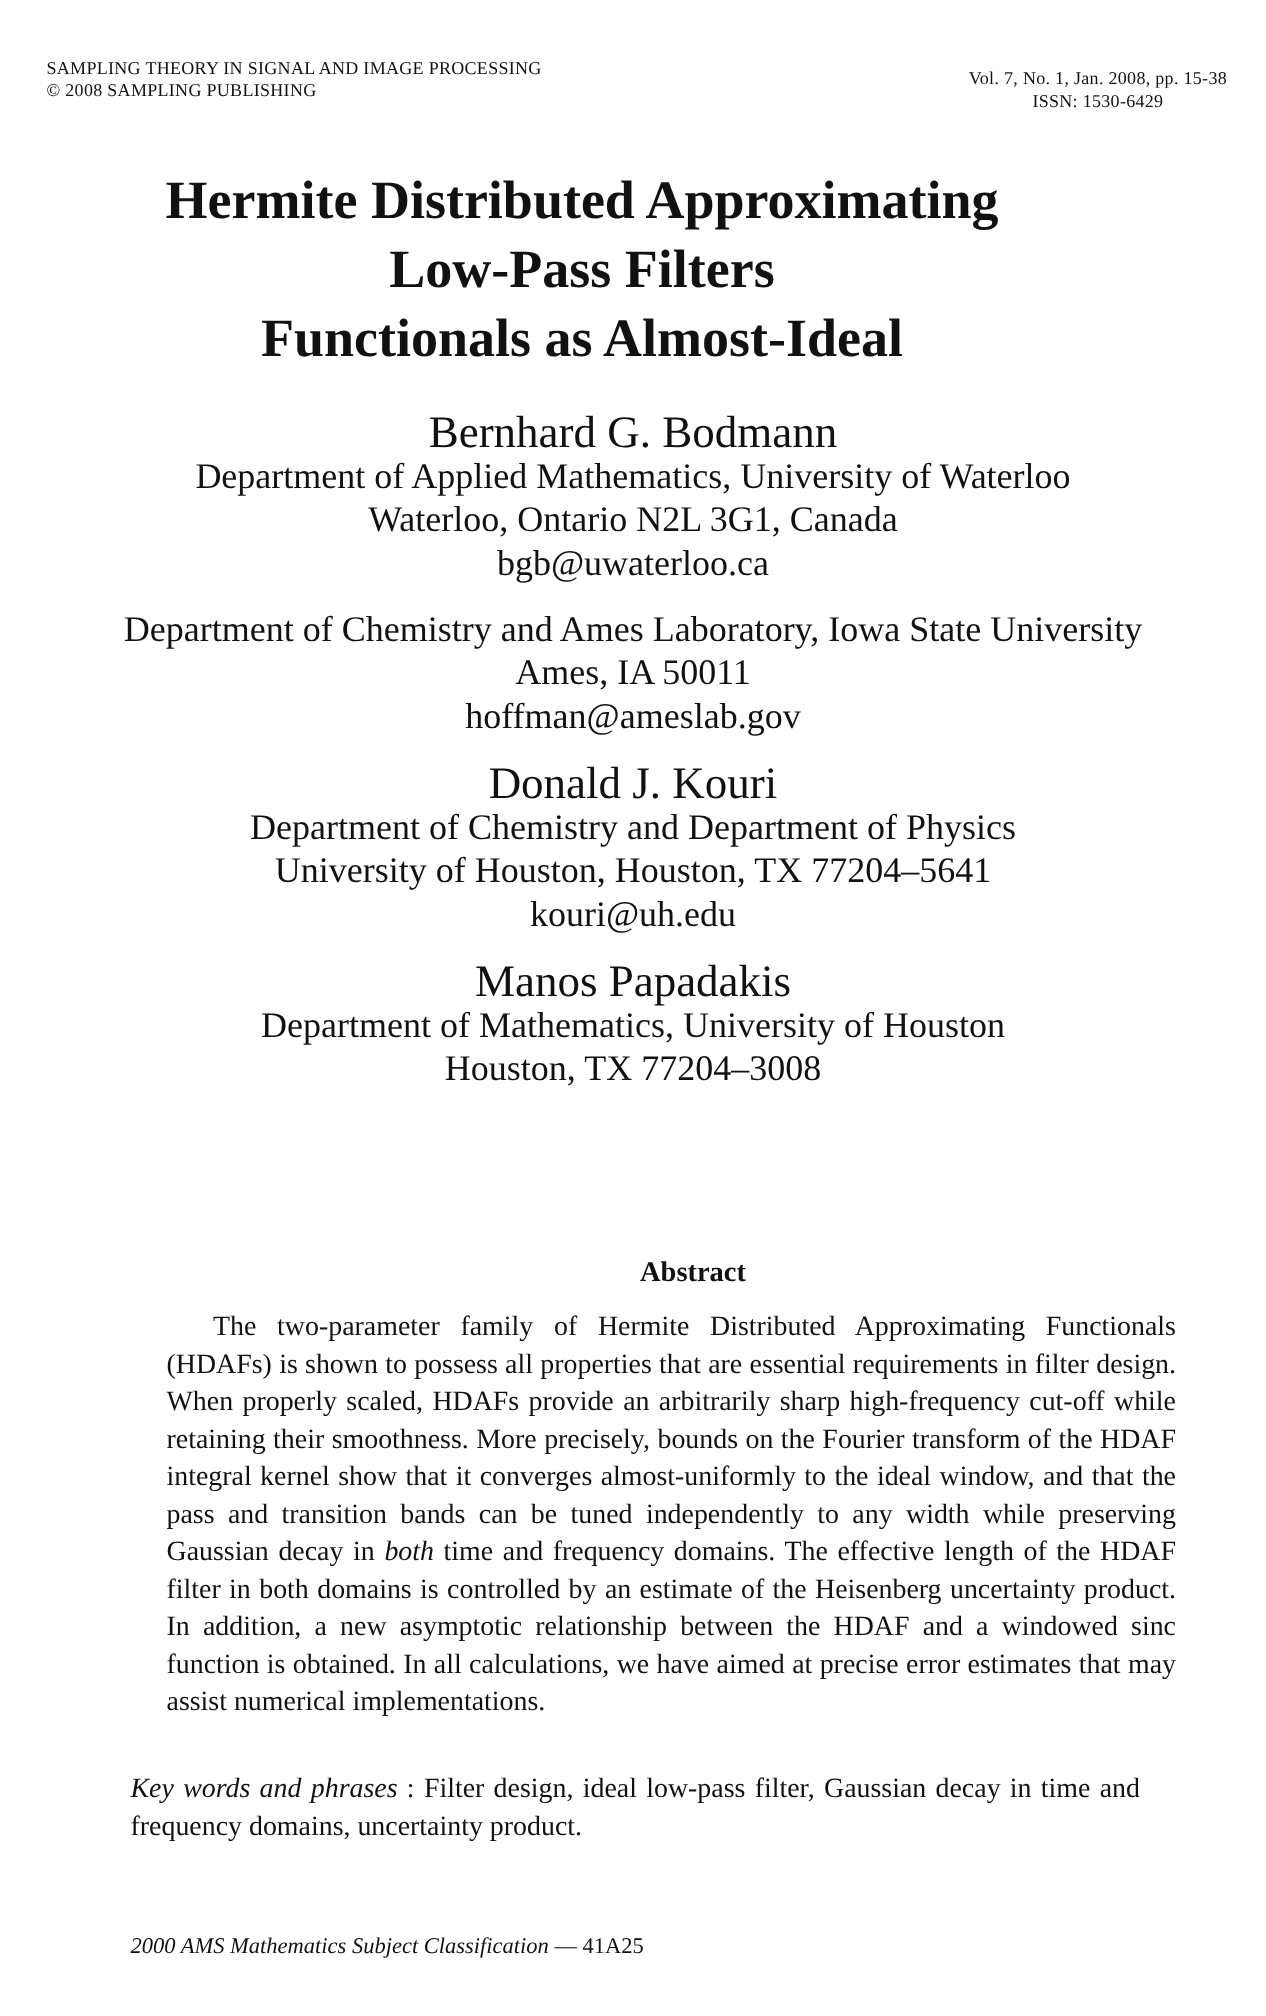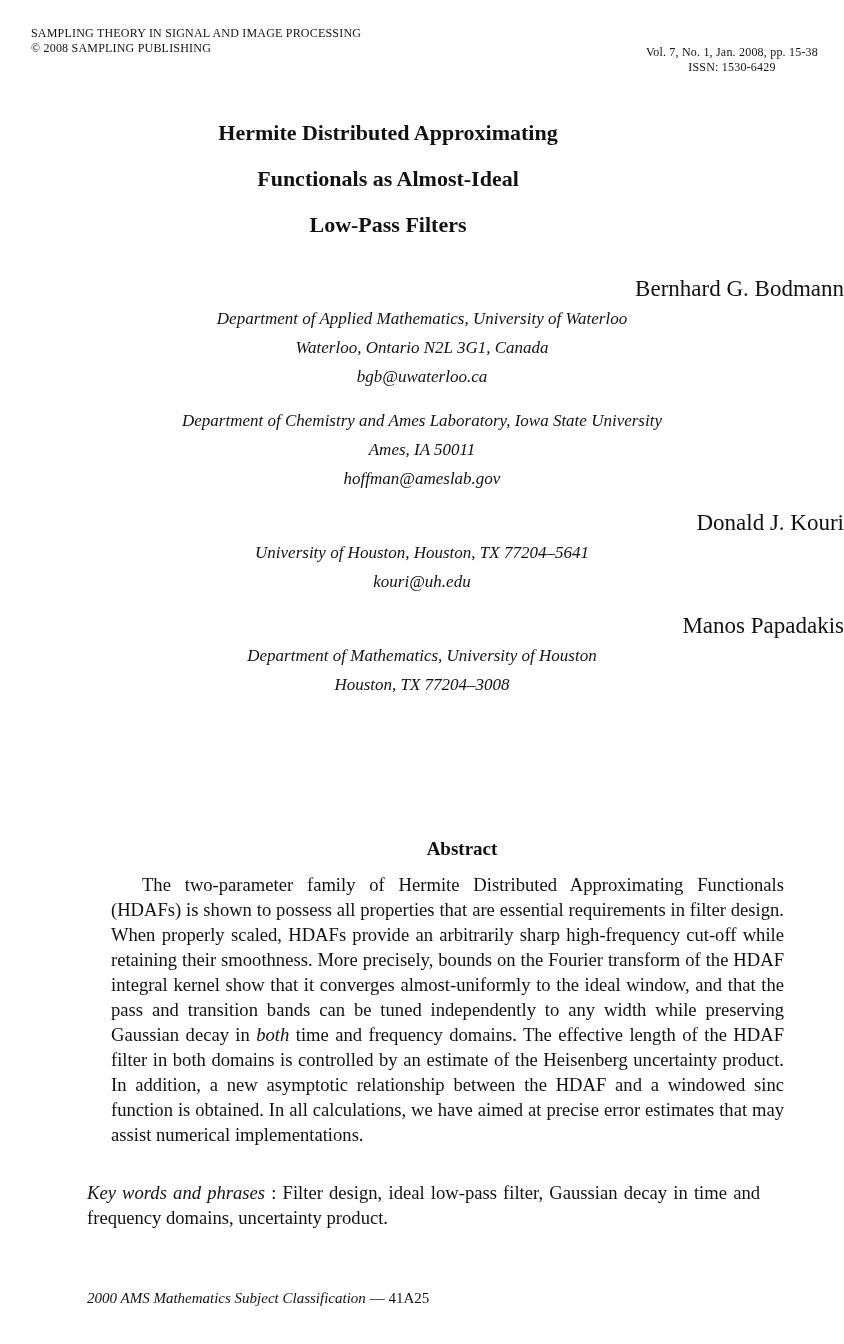--- a/index.html
+++ b/index.html
@@ -1,31 +1,31 @@
 <!DOCTYPE html>
 <html><head>
 <meta charset="utf-8">
 <style>
   html, body { margin: 0; padding: 0; background: #ffffff; }
   body {
     width: 844px; height: 1344px; position: relative; overflow: hidden;
     font-family: "DejaVu Serif", "Liberation Serif", serif; color: #111;
   }
   .hdr { position: absolute; top: 26px; font-size: 12px; line-height: 15px; letter-spacing: 0.2px; font-family: "Liberation Serif", serif; }
-  .hdr-left { left: 31px; }
+  .hdr-left { left: 31px; margin-top: 12px; }
   .hdr-right { right: 26px; text-align: center; margin-top: 19px; }
   .title {
     position: absolute; top: 110px; left: 0; width: 776px; text-align: center;
-    font-size: 22px; font-weight: bold; line-height: 46px; font-family: "Liberation Serif", serif;
+    font-size: 36px; font-weight: bold; line-height: 46px; font-family: "Liberation Serif", serif;
   }
   .title div { white-space: nowrap; }
   .authors { position: absolute; top: 274px; left: 0; width: 844px; text-align: center; font-family: "Liberation Serif", serif; }
   .author { margin-bottom: 15px; }
-  .author-name { font-size: 23px; line-height: 30px; text-align: right; }
-  .author-line { font-size: 17px; line-height: 29px; white-space: nowrap; font-style: italic; }
+  .author-name { font-size: 30px; line-height: 30px; }
+  .author-line { font-size: 24px; line-height: 29px; white-space: nowrap; }
   .abstract-title {
     position: absolute; top: 838px; left: 0; width: 844px; text-align: center;
     font-size: 19px; font-weight: bold; font-family: "Liberation Serif", serif; padding-left: 40px;
   }
   .abstract-body {
     position: absolute; top: 872px; left: 87px; width: 673px;
     font-size: 18.6px; line-height: 25px; text-align: justify; text-indent: 31px;
     font-family: "Liberation Serif", serif;
     margin-left: 24px;
   }
@@ -47,38 +47,39 @@
   <div>SAMPLING THEORY IN SIGNAL AND IMAGE PROCESSING</div>
   <div>© 2008 SAMPLING PUBLISHING</div>
 </div>
 <div class="hdr hdr-right">
   <div>Vol. 7, No. 1, Jan. 2008, pp. 15-38</div>
   <div>ISSN: 1530-6429</div>
 </div>
 
 <div class="title">
   <div>Hermite Distributed Approximating</div>
+  <div>Low-Pass Filters</div>
   <div>Functionals as Almost-Ideal</div>
-  <div>Low-Pass Filters</div>
 </div>
 
 <div class="authors">
   <div class="author">
     <div class="author-name">Bernhard G. Bodmann</div>
     <div class="author-line">Department of Applied Mathematics, University of Waterloo</div>
     <div class="author-line">Waterloo, Ontario N2L 3G1, Canada</div>
     <div class="author-line">bgb@uwaterloo.ca</div>
   </div>
   <div class="author">
     <div class="author-line">Department of Chemistry and Ames Laboratory, Iowa State University</div>
     <div class="author-line">Ames, IA 50011</div>
     <div class="author-line">hoffman@ameslab.gov</div>
   </div>
   <div class="author">
     <div class="author-name">Donald J. Kouri</div>
+    <div class="author-line">Department of Chemistry and Department of Physics</div>
     <div class="author-line">University of Houston, Houston, TX 77204–5641</div>
     <div class="author-line">kouri@uh.edu</div>
   </div>
   <div class="author">
     <div class="author-name">Manos Papadakis</div>
     <div class="author-line">Department of Mathematics, University of Houston</div>
     <div class="author-line">Houston, TX 77204–3008</div>
   </div>
 </div>
 

